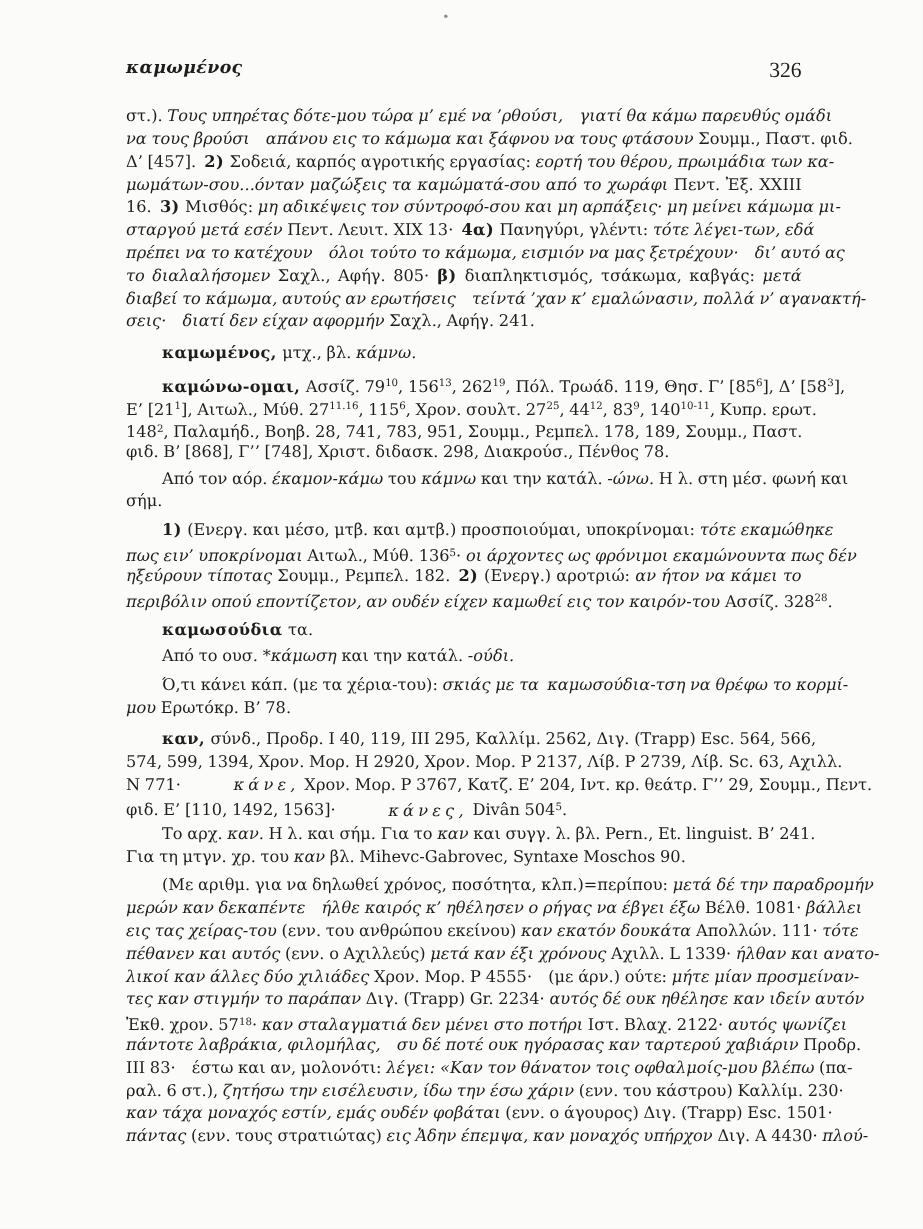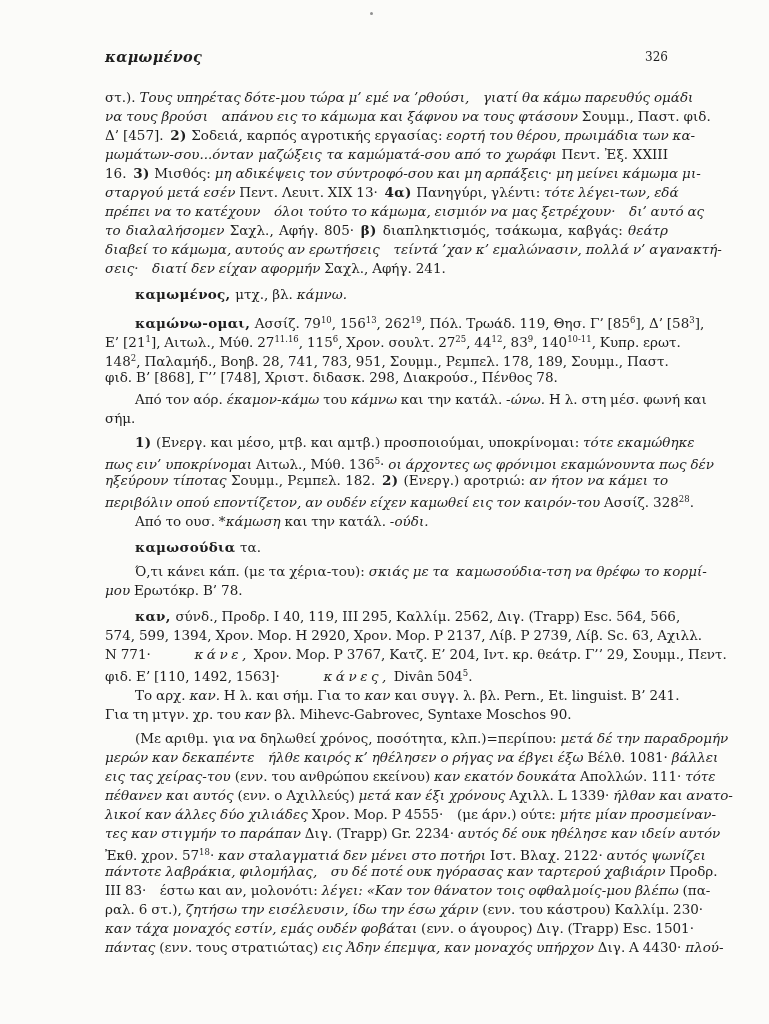--- a/index.html
+++ b/index.html
@@ -18,27 +18,27 @@
     background:var(--paper);
     color:var(--ink);
     overflow:hidden;
   }
   .artifact-dot{
     position:absolute;left:370px;top:12px;width:3px;height:3px;
     background:#909090;border-radius:50%;
   }
   .header-row{
     position:absolute;left:105px;top:48px;width:563px;
-    display:flex;justify-content:space-between;align-items:center;
+    display:flex;justify-content:space-between;align-items:flex-start;
     font-size:14.5px;
   }
   .headword-title{
     font-weight:bold;font-style:italic;letter-spacing:0.3px;
   }
-  .page-number{font-size:12px;}
+  .page-number{font-size:18px;font-family:Liberation Serif, serif;}
   .text-column{
     position:absolute;left:105px;top:88px;width:563px;
     font-size:13.5px;
     line-height:19px;
     word-spacing:-0.4px;
   }
   .para{margin:0;}
   .para-entry{margin-top:7px;}
   .para-etym{margin-top:3px;}
   .para-sense{margin-top:5px;}
@@ -78,21 +78,21 @@
 
   <div class="text-column">
       <div class="para para-plain">
         <div class="line"><span class="seg seg-n">στ.). </span><span class="seg seg-i">Τους υπηρέτας δότε-μου τώρα μ’ εμέ να ’ρθούσι, γιατί θα κάμω παρευθύς ομάδι</span></div>
         <div class="line"><span class="seg seg-i">να τους βρούσι απάνου εις το κάμωμα και ξάφνου να τους φτάσουν </span><span class="seg seg-n">Σουμμ., Παστ. φιδ.</span></div>
         <div class="line"><span class="seg seg-n">Δ’ [457]. </span><span class="seg seg-b">2) </span><span class="seg seg-n">Σοδειά, καρπός αγροτικής εργασίας: </span><span class="seg seg-i">εορτή του θέρου, πρωιμάδια των κα-</span></div>
         <div class="line"><span class="seg seg-i">μωμάτων-σου...όνταν μαζώξεις τα καμώματά-σου από το χωράφι </span><span class="seg seg-n">Πεντ. Ἐξ. XXIII</span></div>
         <div class="line"><span class="seg seg-n">16. </span><span class="seg seg-b">3) </span><span class="seg seg-n">Μισθός: </span><span class="seg seg-i">μη αδικέψεις τον σύντροφό-σου και μη αρπάξεις· μη μείνει κάμωμα μι-</span></div>
         <div class="line"><span class="seg seg-i">σταργού μετά εσέν </span><span class="seg seg-n">Πεντ. Λευιτ. XIX 13· </span><span class="seg seg-b">4α) </span><span class="seg seg-n">Πανηγύρι, γλέντι: </span><span class="seg seg-i">τότε λέγει-των, εδά</span></div>
         <div class="line"><span class="seg seg-i">πρέπει να το κατέχουν όλοι τούτο το κάμωμα, εισμιόν να μας ξετρέχουν· δι’ αυτό ας</span></div>
-        <div class="line"><span class="seg seg-i">το διαλαλήσομεν </span><span class="seg seg-n">Σαχλ., Αφήγ. 805· </span><span class="seg seg-b">β) </span><span class="seg seg-n">διαπληκτισμός, τσάκωμα, καβγάς: </span><span class="seg seg-i">θεάτρ</span></div>
+        <div class="line"><span class="seg seg-i">το διαλαλήσομεν </span><span class="seg seg-n">Σαχλ., Αφήγ. 805· </span><span class="seg seg-b">β) </span><span class="seg seg-n">διαπληκτισμός, τσάκωμα, καβγάς: </span><span class="seg seg-i">μετά</span></div>
         <div class="line"><span class="seg seg-i">διαβεί το κάμωμα, αυτούς αν ερωτήσεις τείντά ’χαν κ’ εμαλώνασιν, πολλά ν’ αγανακτή-</span></div>
         <div class="line line-last"><span class="seg seg-i">σεις· διατί δεν είχαν αφορμήν </span><span class="seg seg-n">Σαχλ., Αφήγ. 241.</span></div>
       </div>
       <div class="para para-entry">
         <div class="line line-last line-indent"><span class="seg seg-b">καμωμένος, </span><span class="seg seg-n">μτχ., βλ. </span><span class="seg seg-i">κάμνω.</span></div>
       </div>
       <div class="para para-entry">
         <div class="line line-indent"><span class="seg seg-b">καμώνω-ομαι, </span><span class="seg seg-n">Ασσίζ. 79</span><span class="seg seg-sup">10</span><span class="seg seg-n">, 156</span><span class="seg seg-sup">13</span><span class="seg seg-n">, 262</span><span class="seg seg-sup">19</span><span class="seg seg-n">, Πόλ. Τρωάδ. 119, Θησ. Γ’ [85</span><span class="seg seg-sup">6</span><span class="seg seg-n">], Δ’ [58</span><span class="seg seg-sup">3</span><span class="seg seg-n">],</span></div>
         <div class="line"><span class="seg seg-n">Ε’ [21</span><span class="seg seg-sup">1</span><span class="seg seg-n">], Αιτωλ., Μύθ. 27</span><span class="seg seg-sup">11.16</span><span class="seg seg-n">, 115</span><span class="seg seg-sup">6</span><span class="seg seg-n">, Χρον. σουλτ. 27</span><span class="seg seg-sup">25</span><span class="seg seg-n">, 44</span><span class="seg seg-sup">12</span><span class="seg seg-n">, 83</span><span class="seg seg-sup">9</span><span class="seg seg-n">, 140</span><span class="seg seg-sup">10-11</span><span class="seg seg-n">, Κυπρ. ερωτ.</span></div>
         <div class="line"><span class="seg seg-n">148</span><span class="seg seg-sup">2</span><span class="seg seg-n">, Παλαμήδ., Βοηβ. 28, 741, 783, 951, Σουμμ., Ρεμπελ. 178, 189, Σουμμ., Παστ.</span></div>
@@ -101,25 +101,25 @@
       <div class="para para-etym">
         <div class="line line-indent"><span class="seg seg-n">Από τον αόρ. </span><span class="seg seg-i">έκαμον-κάμω</span><span class="seg seg-n"> του </span><span class="seg seg-i">κάμνω</span><span class="seg seg-n"> και την κατάλ. </span><span class="seg seg-i">-ώνω.</span><span class="seg seg-n"> Η λ. στη μέσ. φωνή και</span></div>
         <div class="line line-last"><span class="seg seg-n">σήμ.</span></div>
       </div>
       <div class="para para-sense">
         <div class="line line-indent"><span class="seg seg-b">1) </span><span class="seg seg-n">(Ενεργ. και μέσο, μτβ. και αμτβ.) προσποιούμαι, υποκρίνομαι: </span><span class="seg seg-i">τότε εκαμώθηκε</span></div>
         <div class="line"><span class="seg seg-i">πως ειν’ υποκρίνομαι </span><span class="seg seg-n">Αιτωλ., Μύθ. 136</span><span class="seg seg-sup">5</span><span class="seg seg-n">· </span><span class="seg seg-i">οι άρχοντες ως φρόνιμοι εκαμώνουντα πως δέν</span></div>
         <div class="line"><span class="seg seg-i">ηξεύρουν τίποτας </span><span class="seg seg-n">Σουμμ., Ρεμπελ. 182. </span><span class="seg seg-b">2) </span><span class="seg seg-n">(Ενεργ.) αροτριώ: </span><span class="seg seg-i">αν ήτον να κάμει το</span></div>
         <div class="line line-last"><span class="seg seg-i">περιβόλιν οπού εποντίζετον, αν ουδέν είχεν καμωθεί εις τον καιρόν-του </span><span class="seg seg-n">Ασσίζ. 328</span><span class="seg seg-sup">28</span><span class="seg seg-n">.</span></div>
       </div>
+      <div class="para para-entry">
+        <div class="line line-last line-indent"><span class="seg seg-b">καμωσούδια </span><span class="seg seg-n">τα.</span></div>
+      </div>
       <div class="para para-etym">
         <div class="line line-last line-indent"><span class="seg seg-n">Από το ουσ. *</span><span class="seg seg-i">κάμωση</span><span class="seg seg-n"> και την κατάλ. </span><span class="seg seg-i">-ούδι.</span></div>
-      </div>
-      <div class="para para-entry">
-        <div class="line line-last line-indent"><span class="seg seg-b">καμωσούδια </span><span class="seg seg-n">τα.</span></div>
       </div>
       <div class="para para-sense">
         <div class="line line-indent"><span class="seg seg-n">Ό,τι κάνει κάπ. (με τα χέρια-του): </span><span class="seg seg-i">σκιάς με τα καμωσούδια-τση να θρέφω το κορμί-</span></div>
         <div class="line line-last"><span class="seg seg-i">μου </span><span class="seg seg-n">Ερωτόκρ. Β’ 78.</span></div>
       </div>
       <div class="para para-entry">
         <div class="line line-indent"><span class="seg seg-b">καν, </span><span class="seg seg-n">σύνδ., Προδρ. I 40, 119, III 295, Καλλίμ. 2562, Διγ. (Trapp) Esc. 564, 566,</span></div>
         <div class="line"><span class="seg seg-n">574, 599, 1394, Χρον. Μορ. Η 2920, Χρον. Μορ. Ρ 2137, Λίβ. Ρ 2739, Λίβ. Sc. 63, Αχιλλ.</span></div>
         <div class="line"><span class="seg seg-n">Ν 771· </span><span class="seg seg-ils">κάνε,</span><span class="seg seg-n"> Χρον. Μορ. Ρ 3767, Κατζ. Ε’ 204, Ιντ. κρ. θεάτρ. Γ’’ 29, Σουμμ., Πεντ.</span></div>
         <div class="line line-last"><span class="seg seg-n">φιδ. Ε’ [110, 1492, 1563]· </span><span class="seg seg-ils">κάνες,</span><span class="seg seg-n"> Divân 504</span><span class="seg seg-sup">5</span><span class="seg seg-n">.</span></div>

